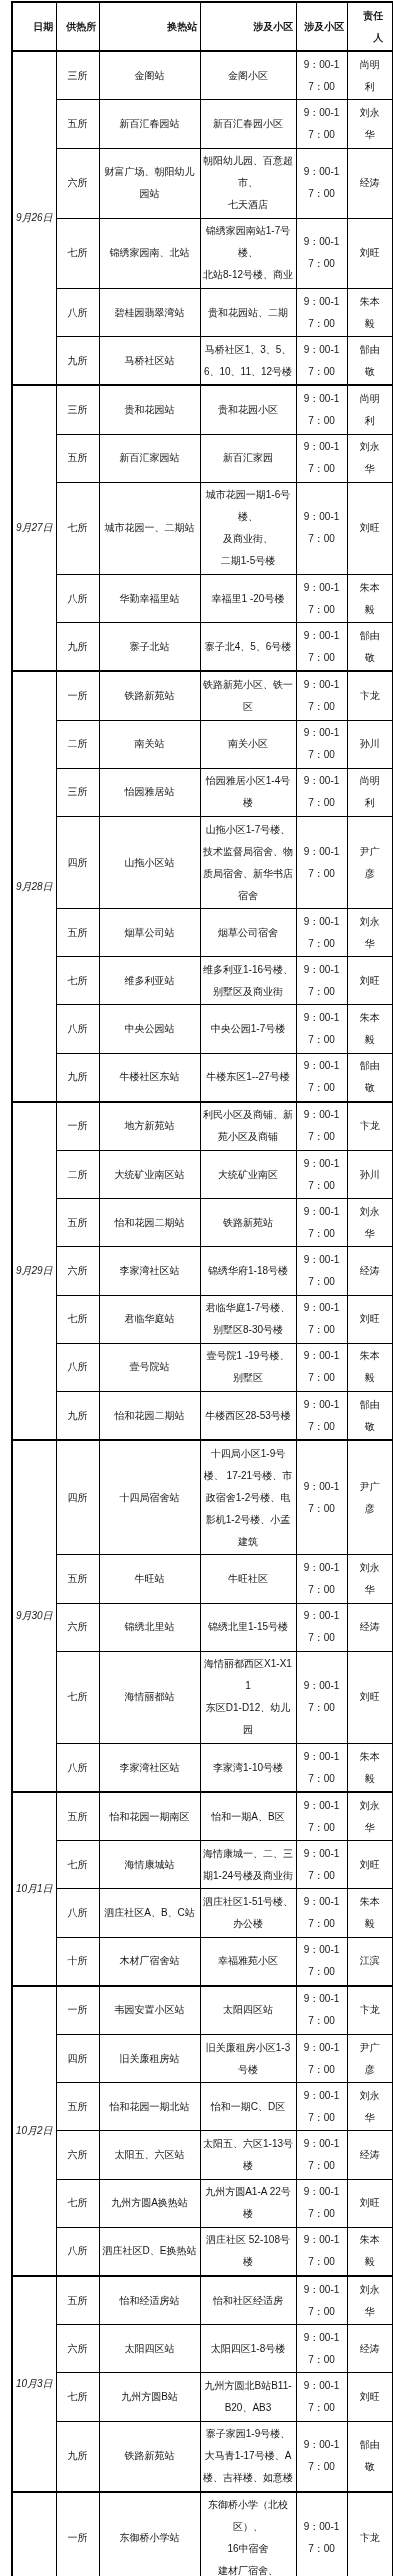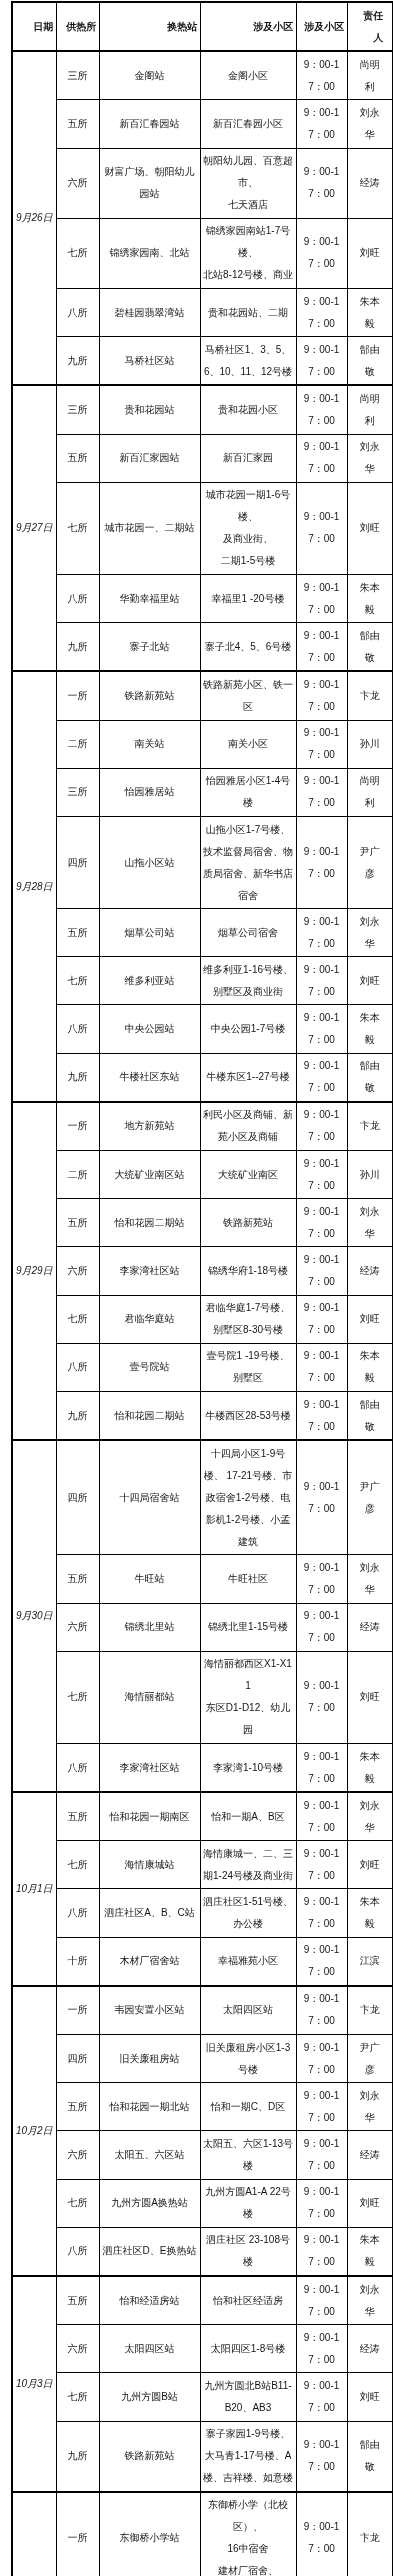--- a/index.html
+++ b/index.html
@@ -359,21 +359,21 @@
         <tr>
           <td class="c-office">七所</td>
           <td class="c-station">九州方圆A换热站</td>
           <td class="c-area">九州方圆A1-A 22号楼</td>
           <td class="c-time">9：00-17：00</td>
           <td class="c-person">刘旺</td>
         </tr>
         <tr>
           <td class="c-office">八所</td>
           <td class="c-station">泗庄社区D、E换热站</td>
-          <td class="c-area">泗庄社区 23-108号楼</td>
+          <td class="c-area">泗庄社区 52-108号楼</td>
           <td class="c-time">9：00-17：00</td>
           <td class="c-person">朱本毅</td>
         </tr>
         <tr class="group-first">
           <td class="c-date" rowspan="4">10月3日</td>
           <td class="c-office">五所</td>
           <td class="c-station">怡和经适房站</td>
           <td class="c-area">怡和社区经适房</td>
           <td class="c-time">9：00-17：00</td>
           <td class="c-person">刘永华</td>

